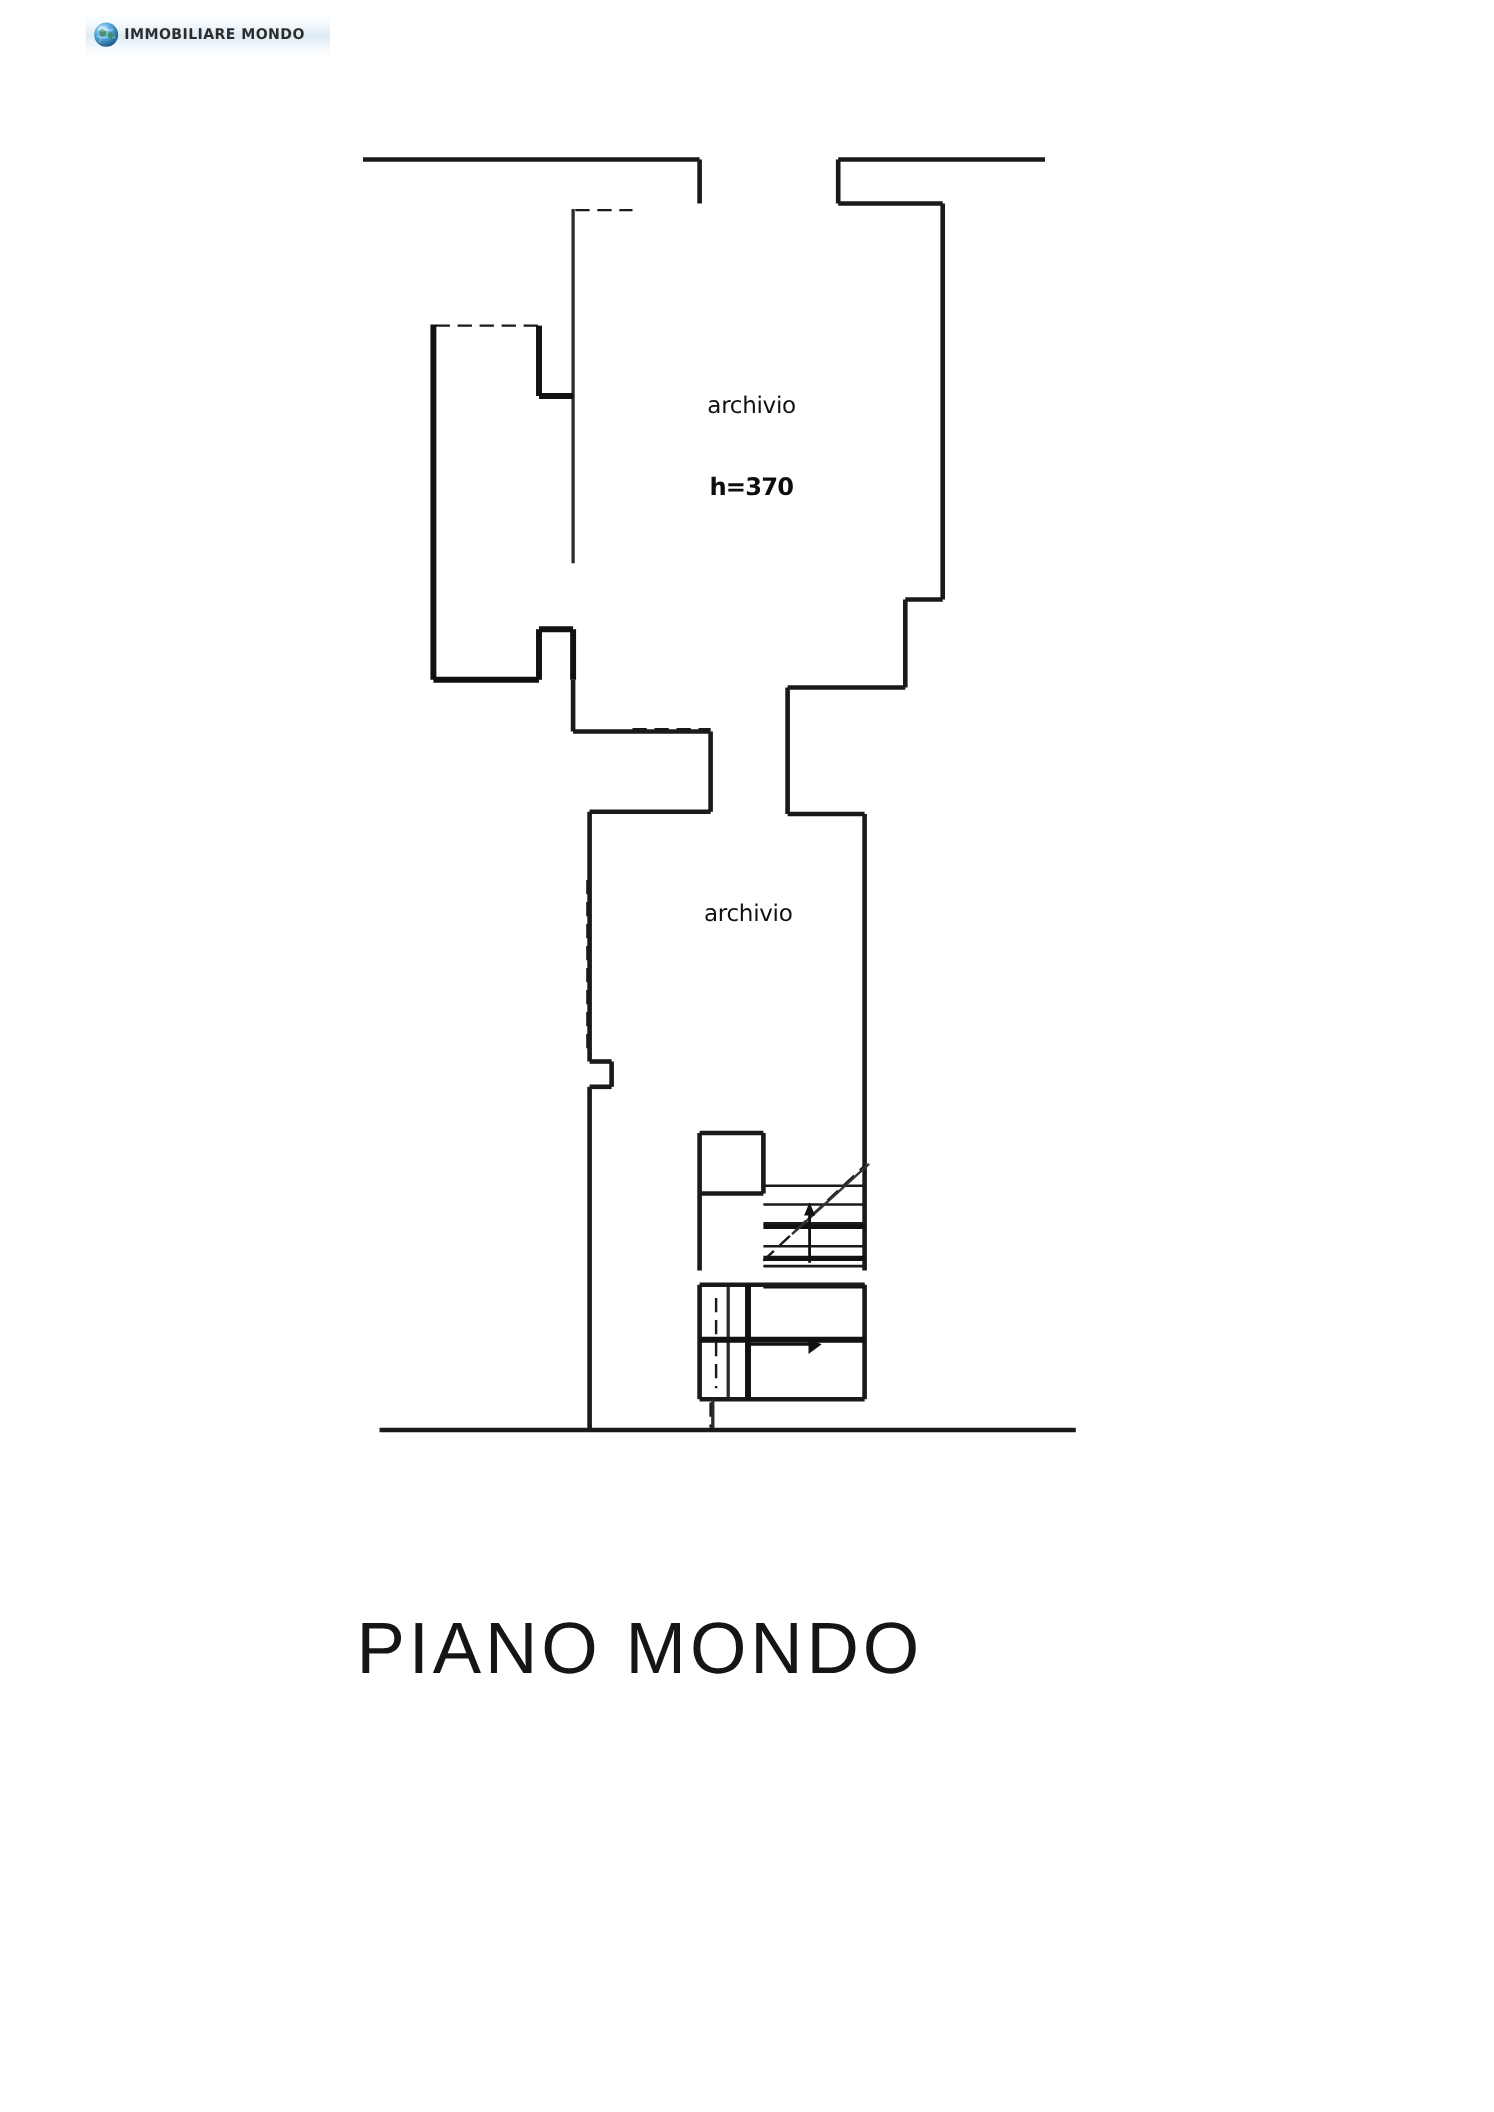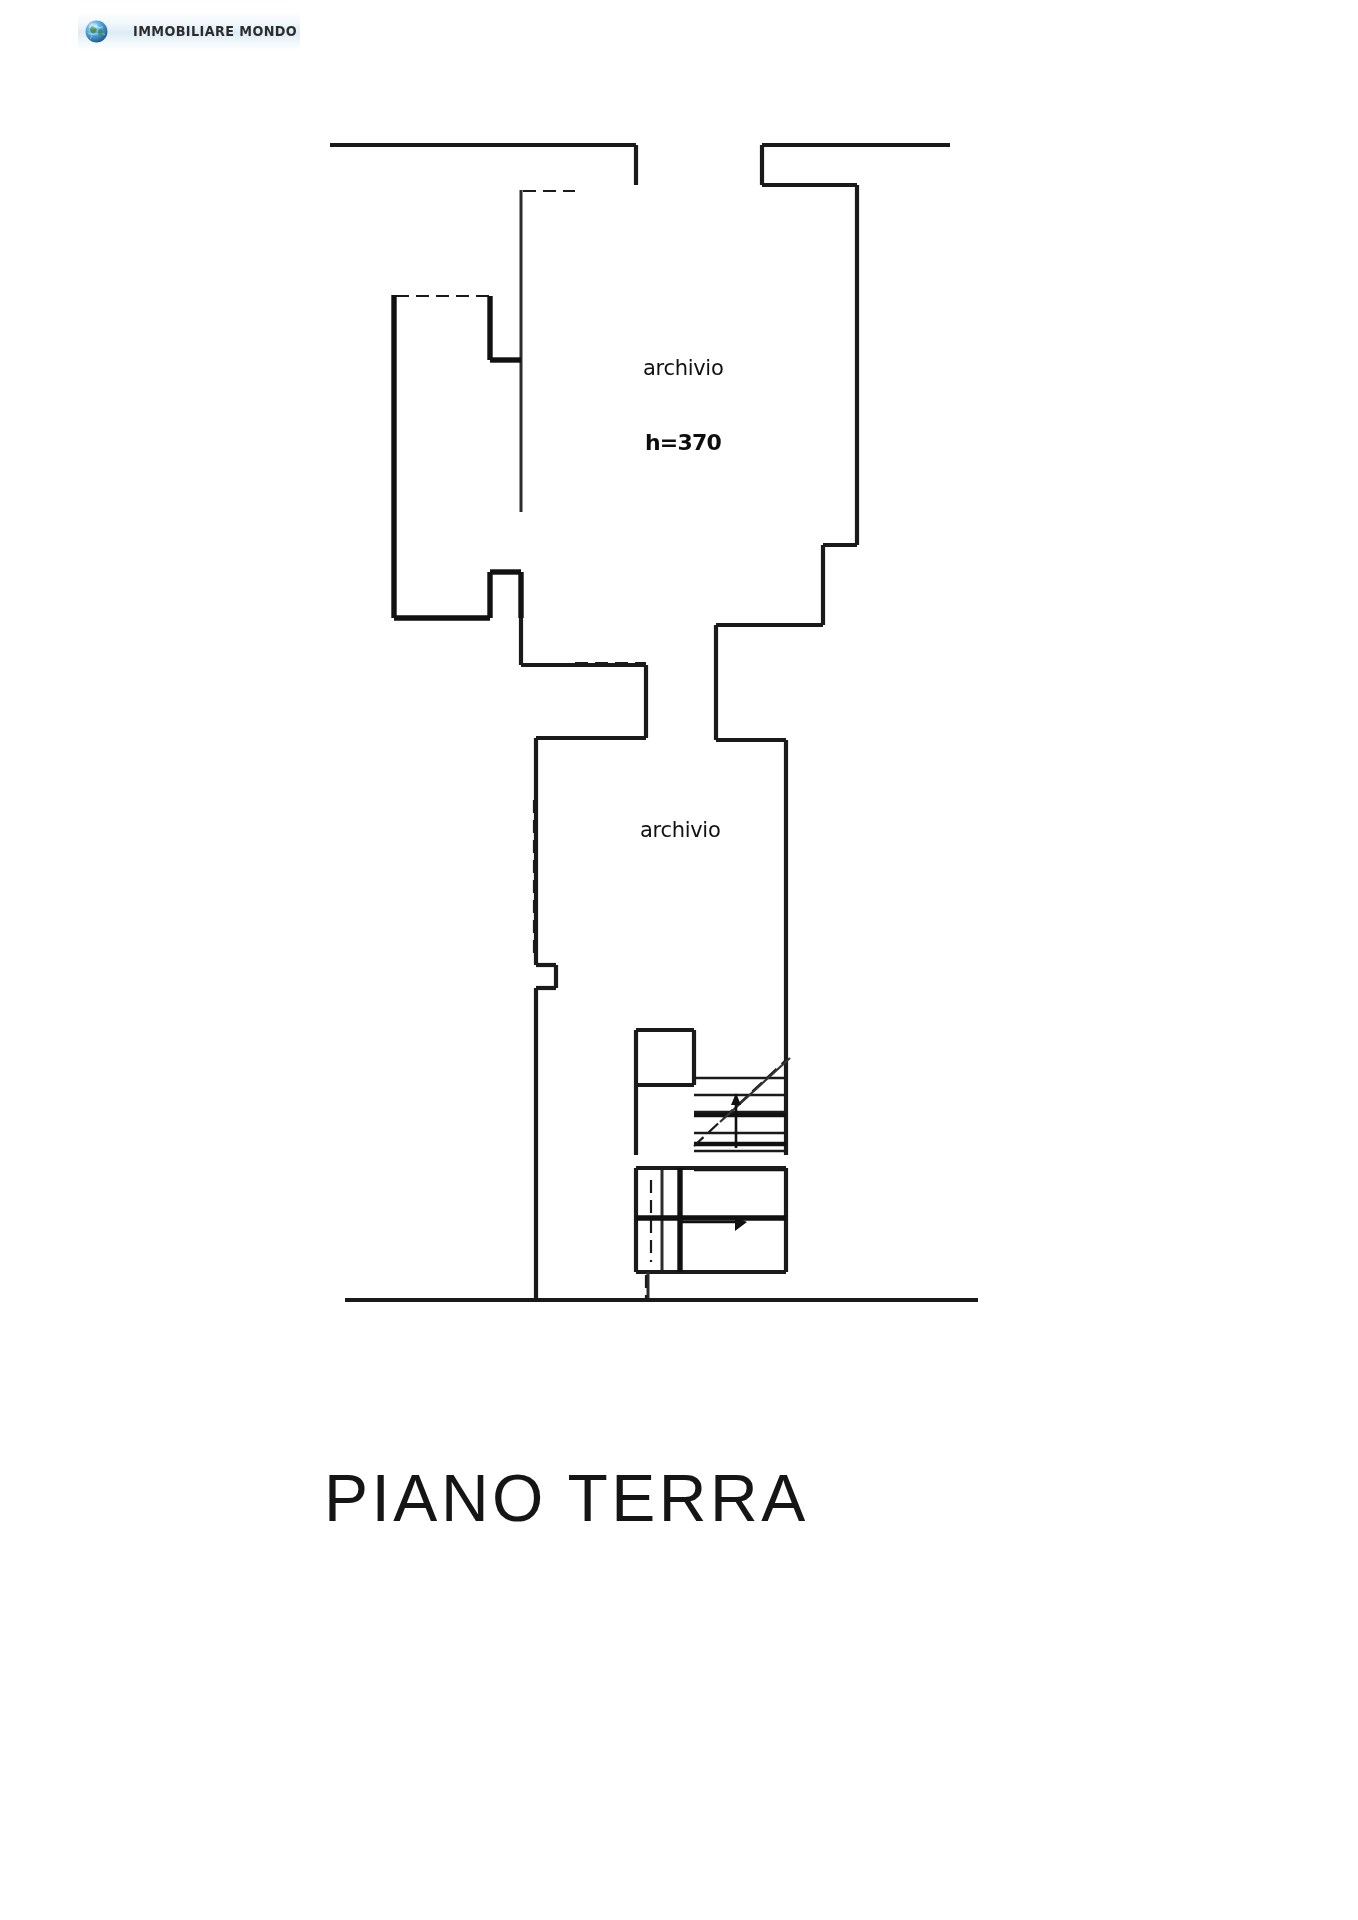--- a/index.html
+++ b/index.html
@@ -17,21 +17,21 @@
 
   
   #watermark {
     position: absolute;
     left: 78px;
     top: 12px;
     width: 222px;
     height: 38px;
     display: flex;
     align-items: center;
-    gap: 24px;
+    gap: 4px;
     padding-left: 6px;
     box-sizing: border-box;
     background: linear-gradient(to bottom,
         #ffffff 0%, #f2f8fc 28%, #dceaf4 55%, #eff7fb 78%, #ffffff 100%);
     opacity: 0.92;
   }
   #watermark .globe {
     width: 25px;
     height: 25px;
     flex: 0 0 25px;
@@ -222,13 +222,13 @@
 
   <g>
     <path class="wall-outer" d="M 345 1300 L 978 1300"></path>
   </g>
 
   <text class="room-label" x="643" y="375">archivio</text>
   <text class="height-label" x="645" y="450">h=370</text>
   <text class="room-label" x="640" y="837">archivio</text>
 </svg>
 
-<div id="plan-title">PIANO TERRA</div>
+<div id="plan-title">PIANO MONDO</div>
 
 </body></html>

